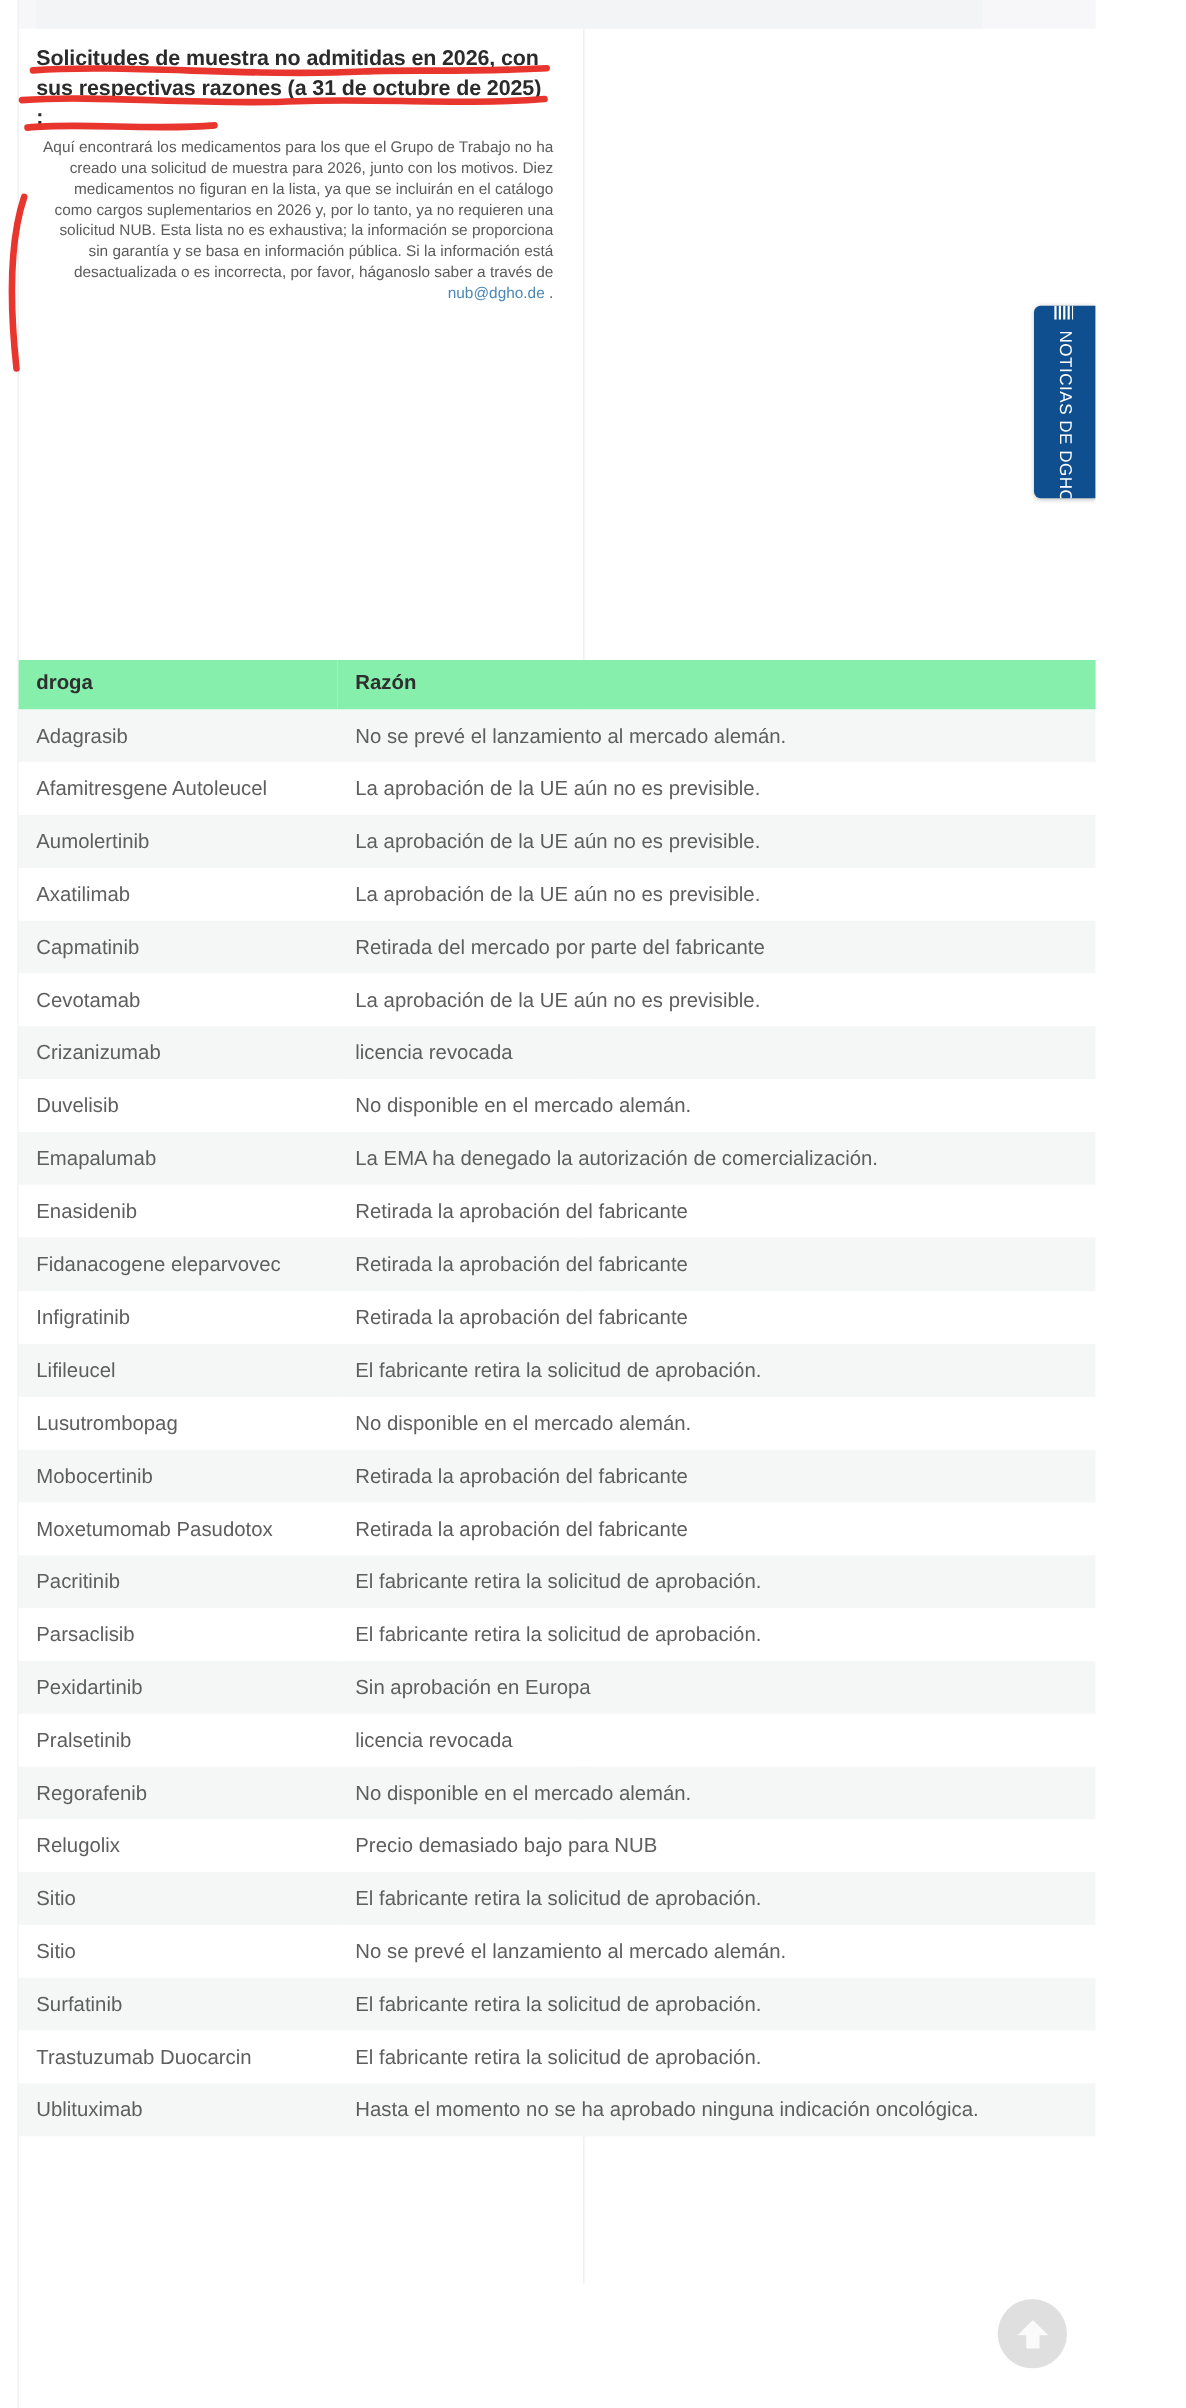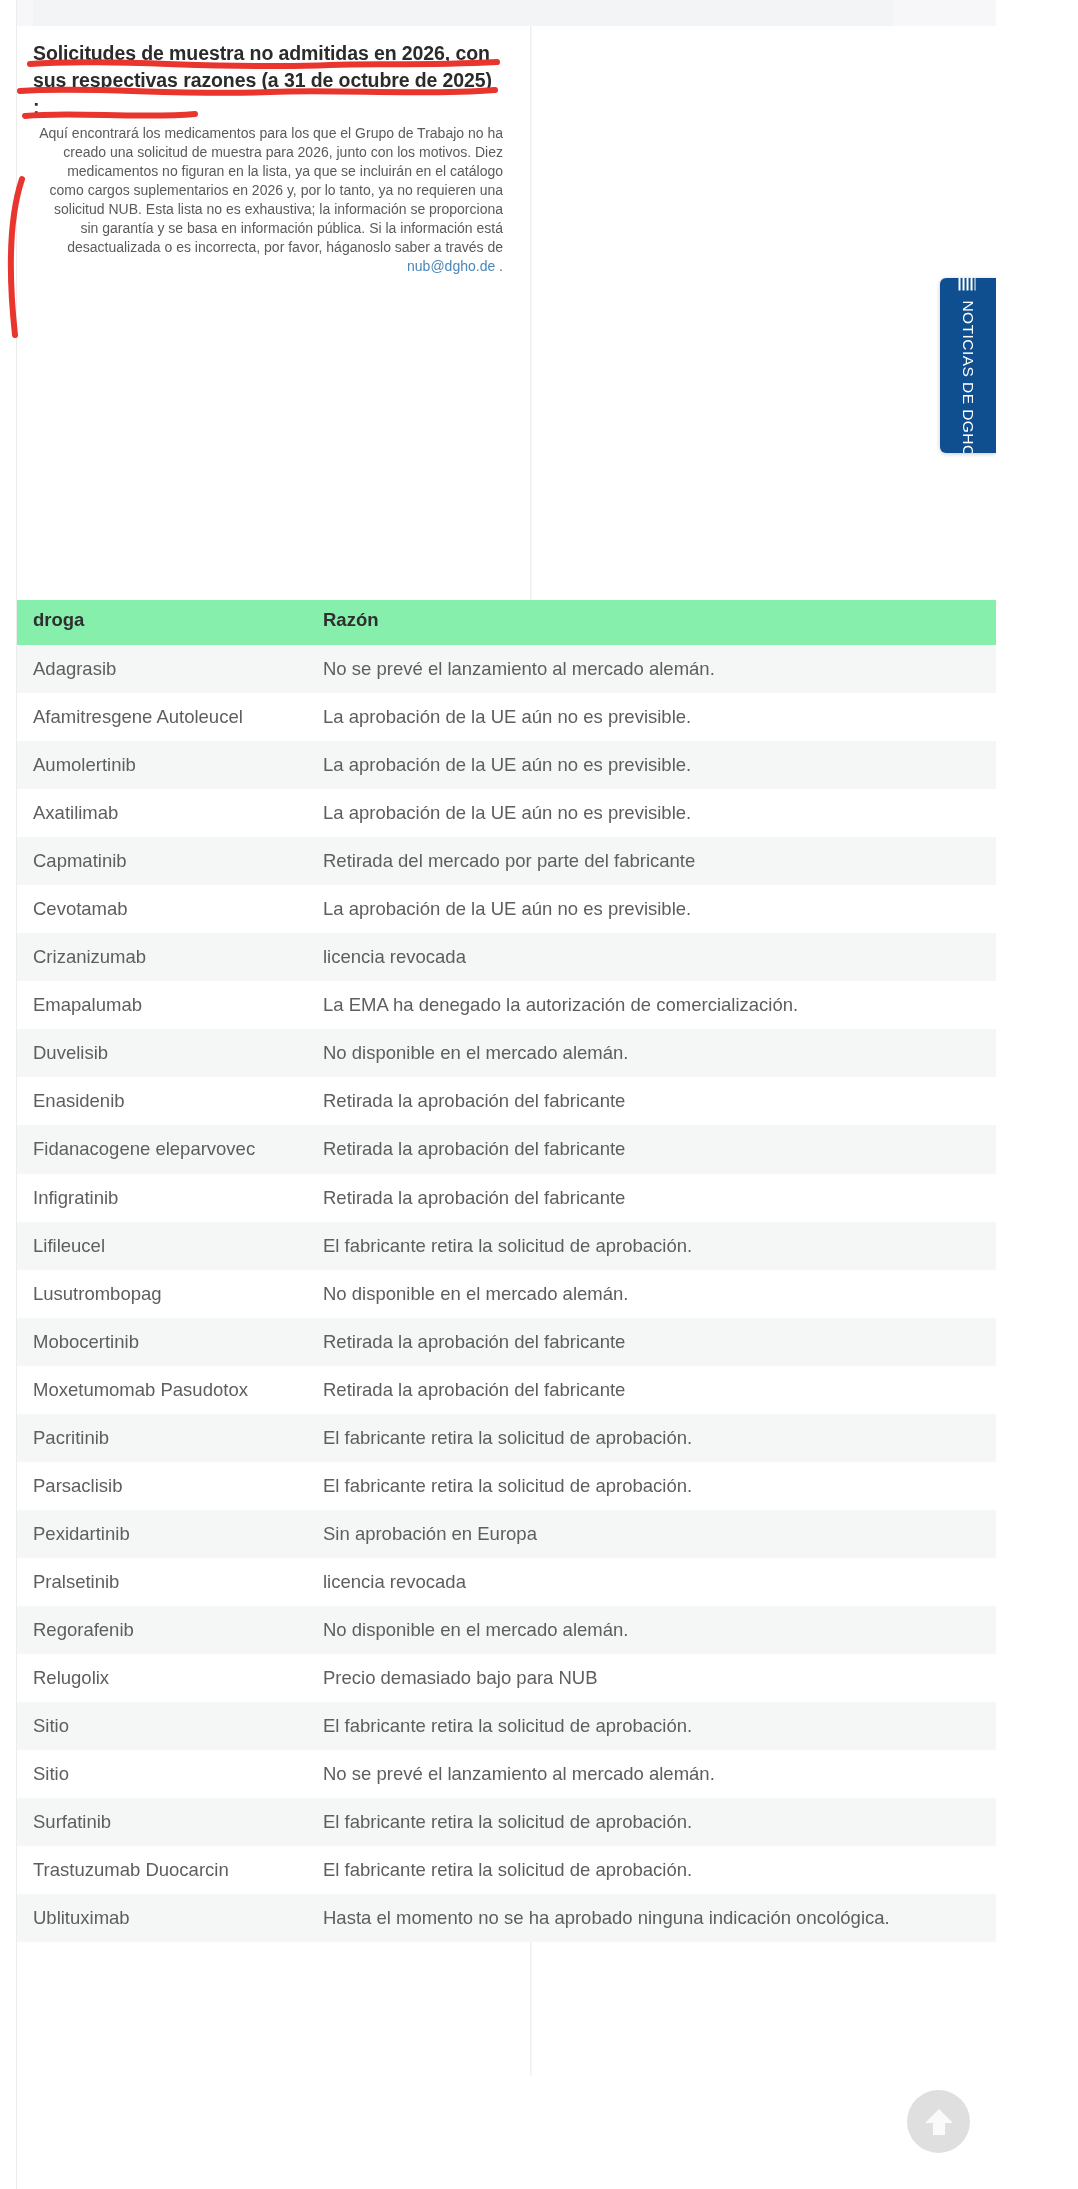--- a/index.html
+++ b/index.html
@@ -249,26 +249,26 @@
           </tr>
           <tr>
             <td>Cevotamab</td>
             <td>La aprobación de la UE aún no es previsible.</td>
           </tr>
           <tr>
             <td>Crizanizumab</td>
             <td>licencia revocada</td>
           </tr>
           <tr>
+            <td>Duvelisib</td>
+            <td>No disponible en el mercado alemán.</td>
+          </tr>
+          <tr>
             <td>Emapalumab</td>
             <td>La EMA ha denegado la autorización de comercialización.</td>
-          </tr>
-          <tr>
-            <td>Duvelisib</td>
-            <td>No disponible en el mercado alemán.</td>
           </tr>
           <tr>
             <td>Enasidenib</td>
             <td>Retirada la aprobación del fabricante</td>
           </tr>
           <tr>
             <td>Fidanacogene eleparvovec</td>
             <td>Retirada la aprobación del fabricante</td>
           </tr>
           <tr>

